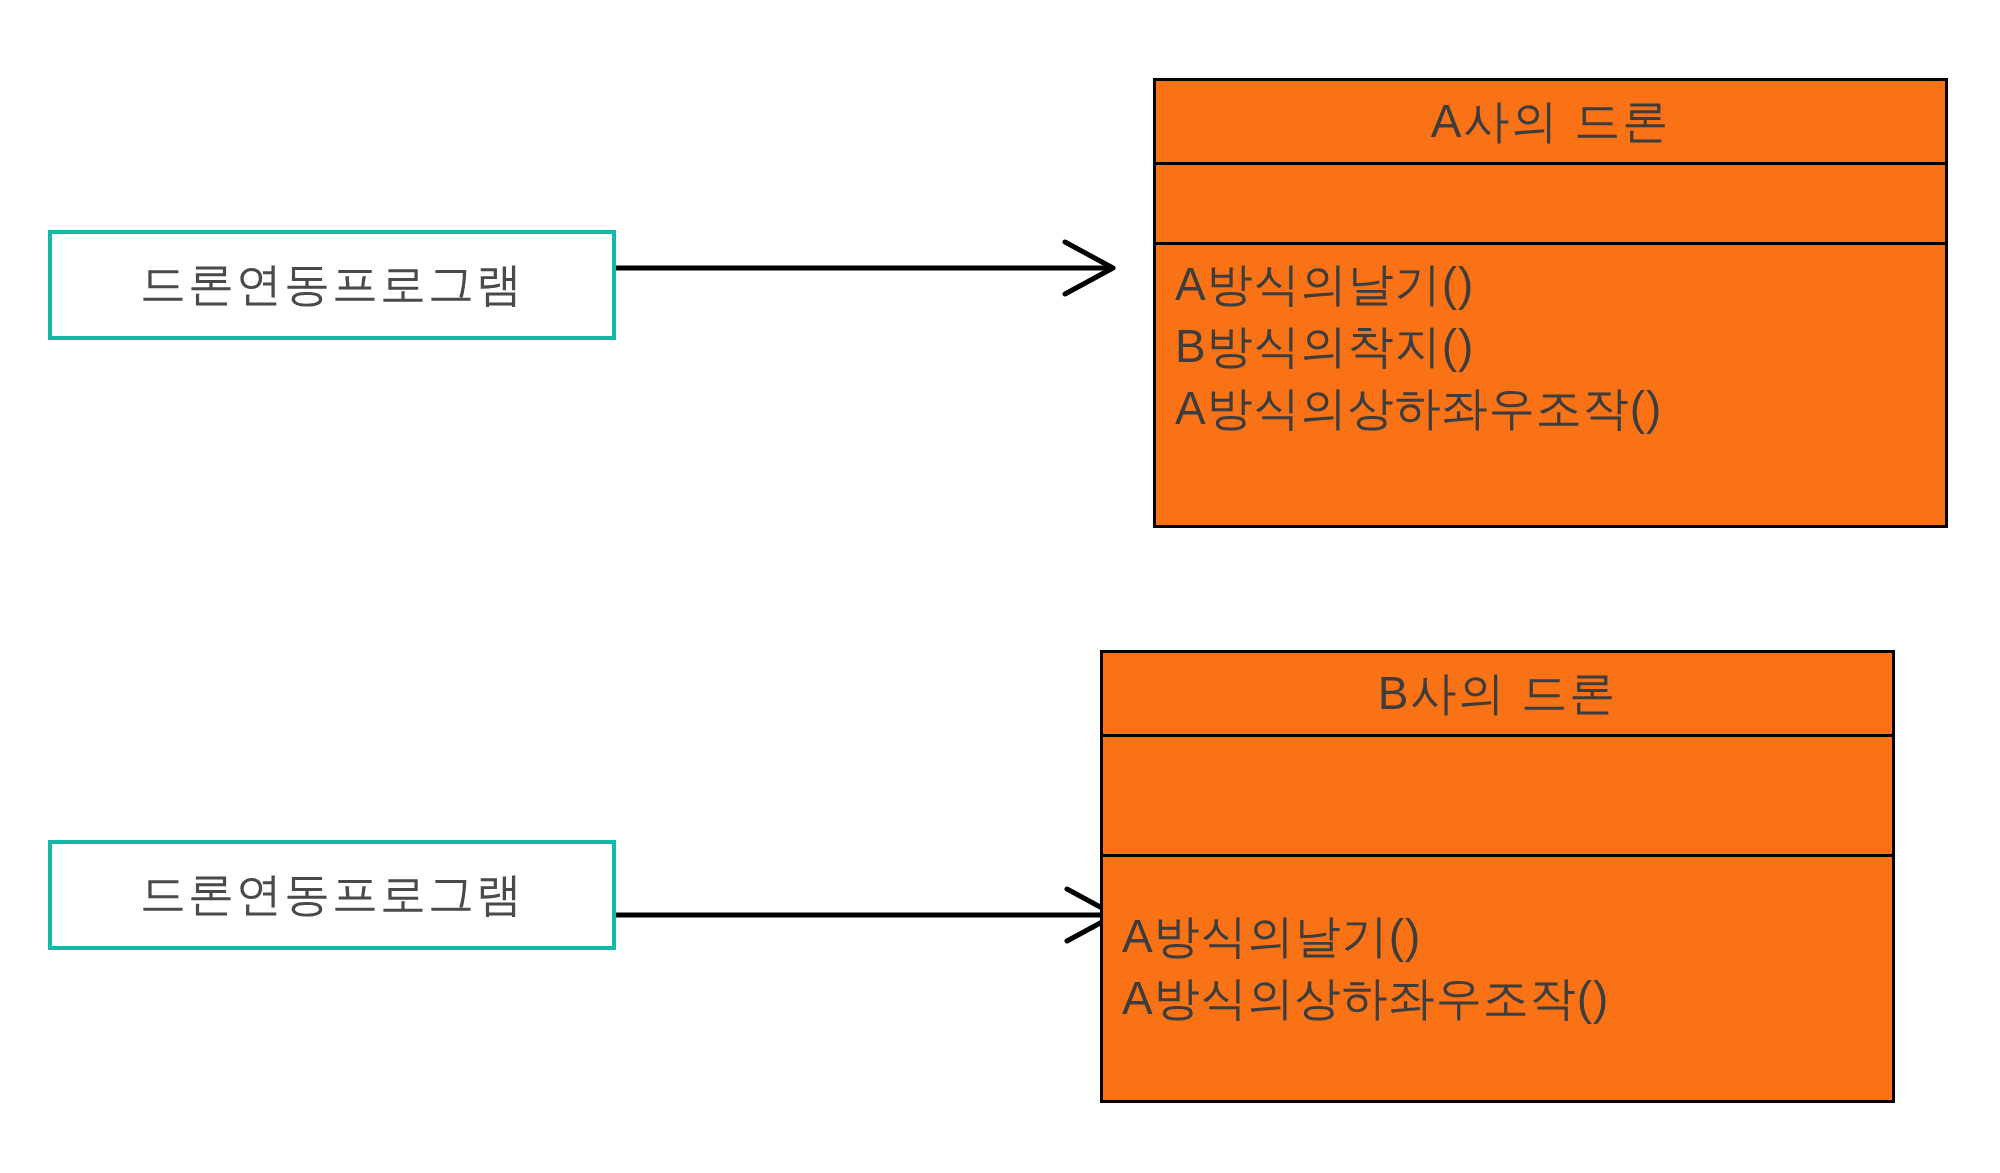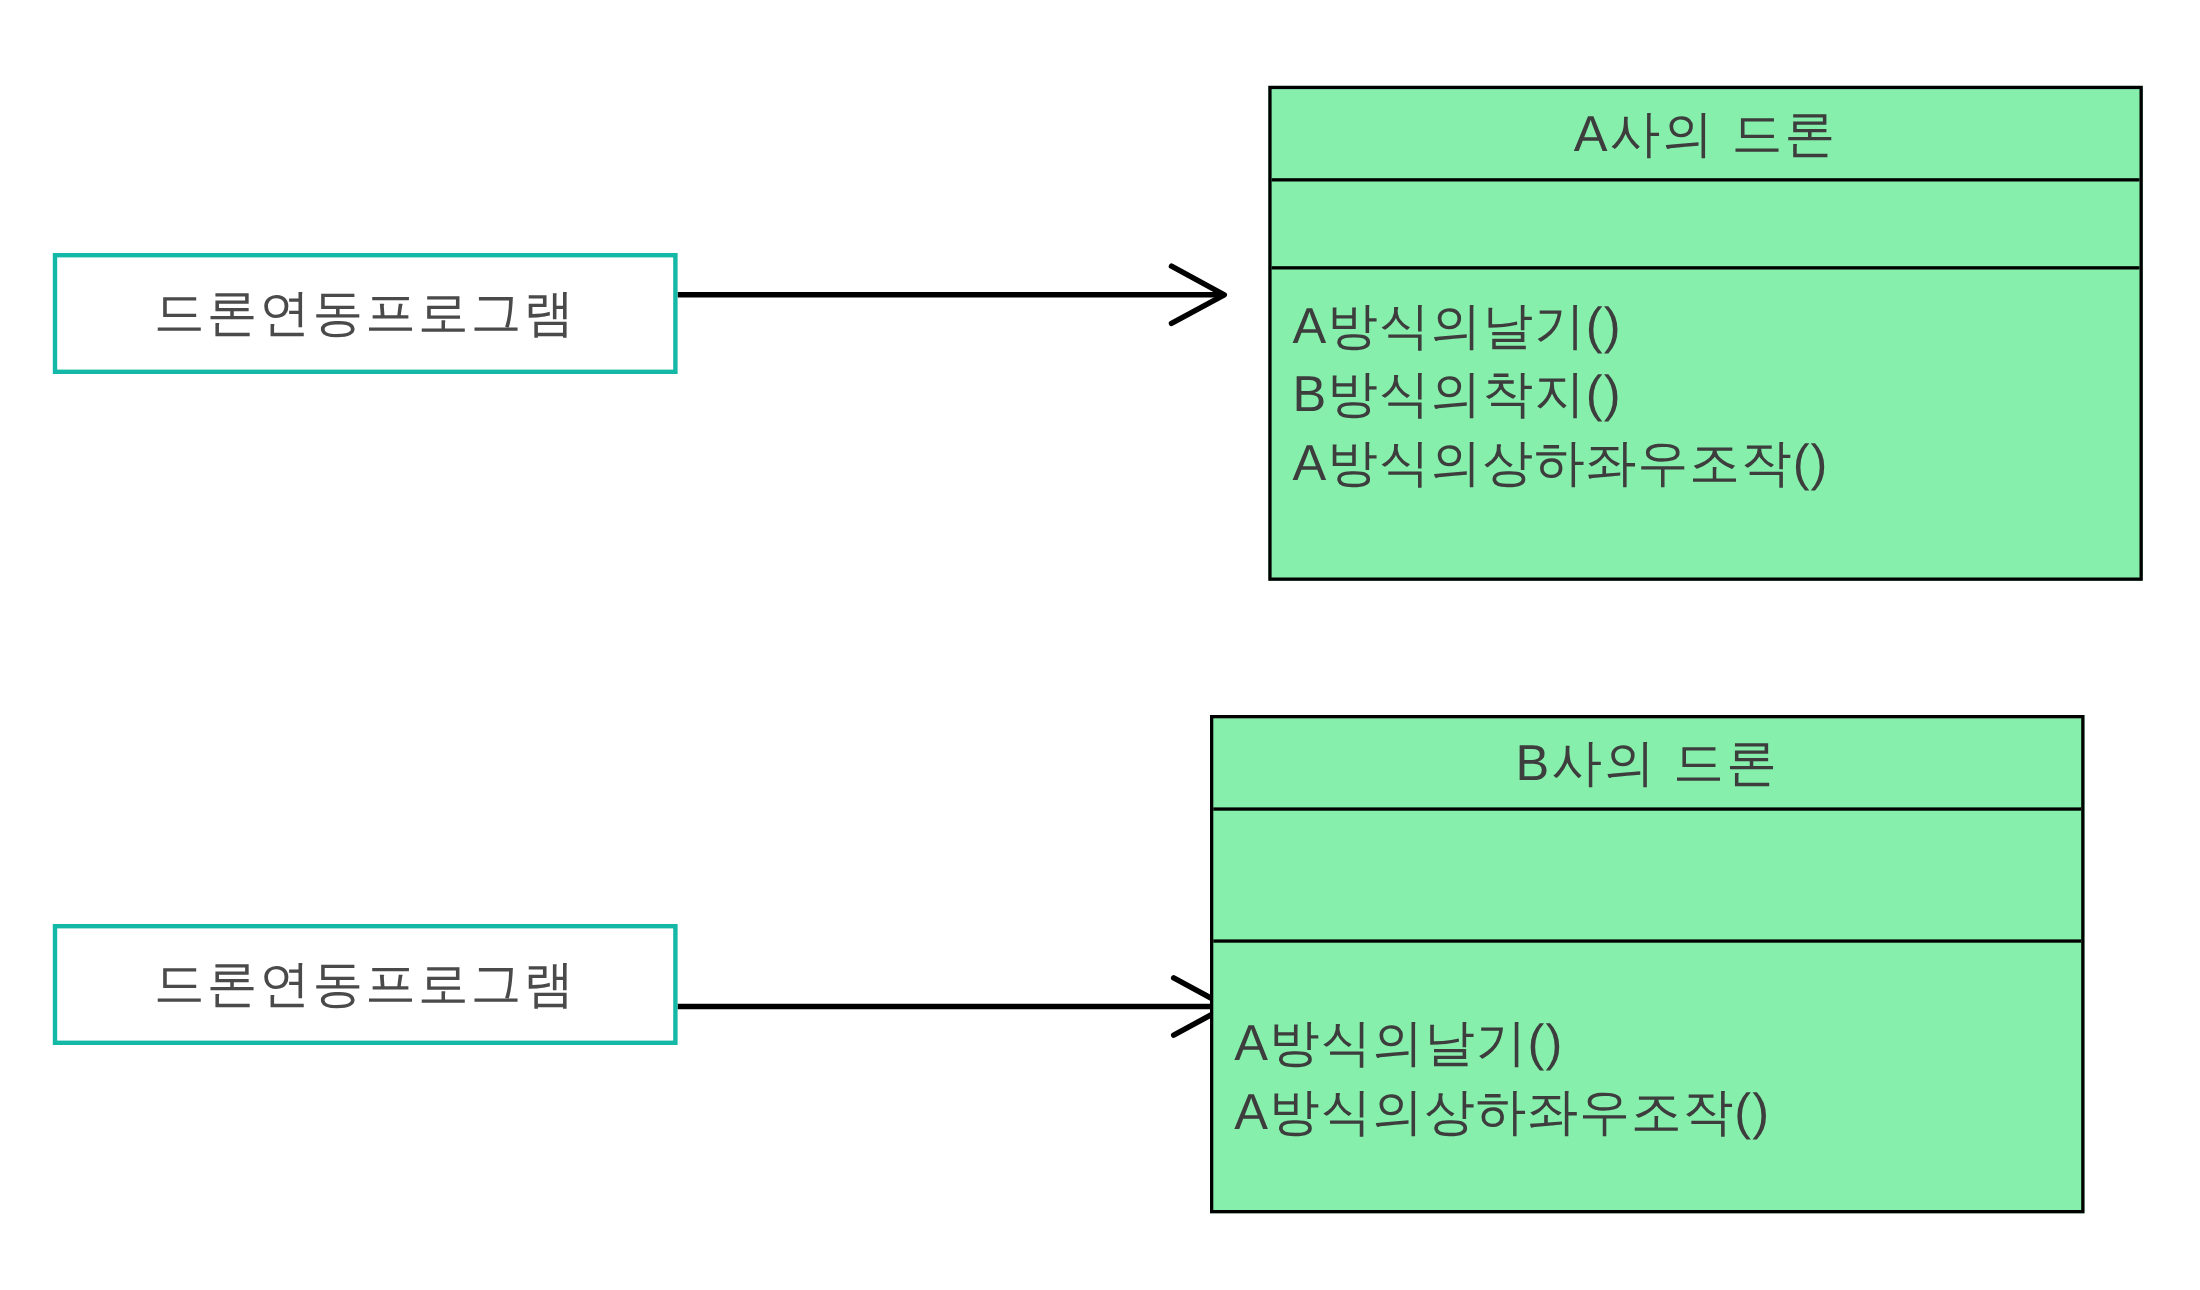--- a/index.html
+++ b/index.html
@@ -38,21 +38,21 @@
     letter-spacing: 2px;
     color: #4a4a4a;
     white-space: nowrap;
   }
   .client-a { left: 48px; top: 230px; width: 568px; height: 110px; }
   .client-b { left: 48px; top: 840px; width: 568px; height: 110px; }
 
   .class-box {
     position: absolute;
     box-sizing: border-box;
-    background: #86efac;
+    background: #f97316;
     border: 3px solid #000000;
     display: flex;
     flex-direction: column;
   }
   .class-a { left: 1153px; top: 78px;  width: 795px; height: 450px; }
   .class-b { left: 1100px; top: 650px; width: 795px; height: 453px; gap: 40px; }
 
   .compartment-title {
     box-sizing: border-box;
     height: 84px;
@@ -66,21 +66,20 @@
   }
   .compartment-attrs {
     box-sizing: border-box;
     height: 80px;
     border-bottom: 3px solid #000000;
   }
   .compartment-methods {
     box-sizing: border-box;
     flex: 1;
     padding: 8px 10px 0 19px;
-    margin-top: 12px;
   }
   .method-line {
     font-size: 46px;
     line-height: 62px;
     letter-spacing: 1px;
     color: #3d3d3d;
     white-space: nowrap;
   }
 </style>
 </head>

